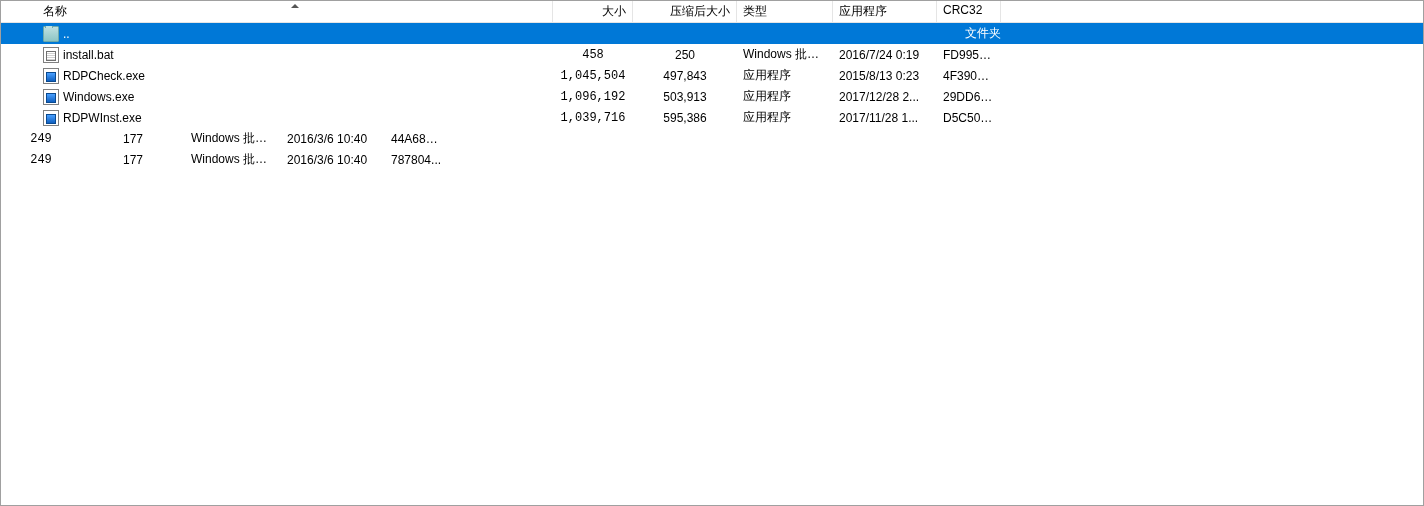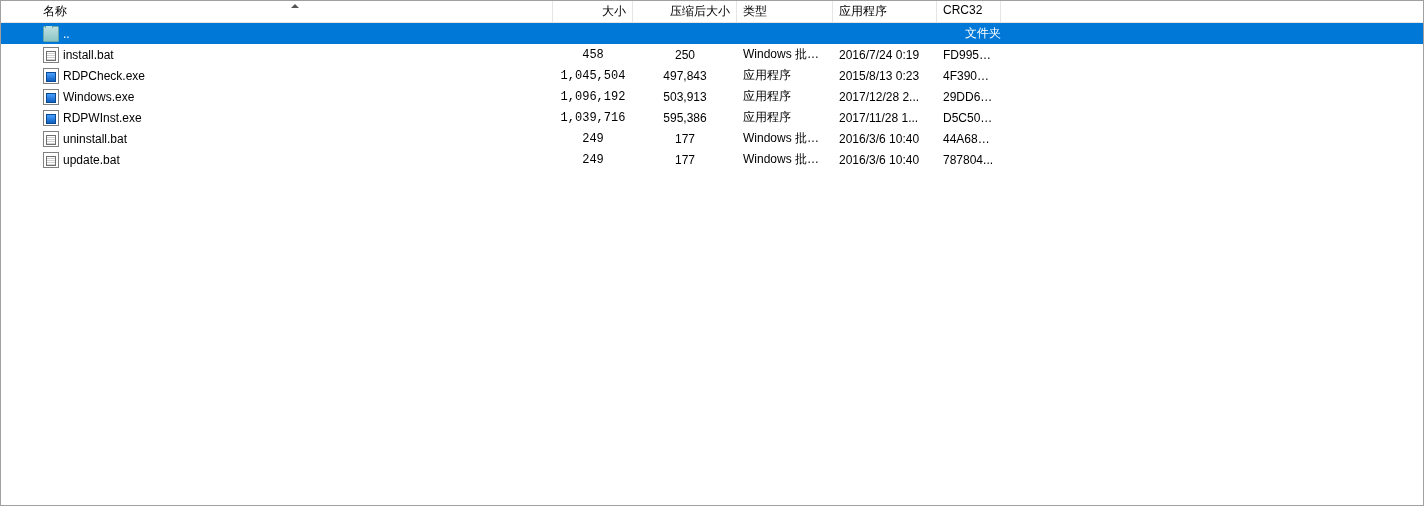--- a/index.html
+++ b/index.html
@@ -106,35 +106,27 @@
           <span class="ico ico-exe"></span>
           <span class="name-text">RDPWInst.exe</span>
         </div>
         <div class="cell c-size right">1,039,716</div>
         <div class="cell c-csize right">595,386</div>
         <div class="cell c-type">应用程序</div>
         <div class="cell c-date">2017/11/28 1...</div>
         <div class="cell c-crc">D5C505...</div>
       </div>
       <div class="row">
-        <div class="cell c-name name">
-          <span class="ico ico-bat"></span>
-          <span class="name-text">uninstall.bat</span>
-        </div>
         <div class="cell c-size right">249</div>
         <div class="cell c-csize right">177</div>
         <div class="cell c-type">Windows 批处理...</div>
         <div class="cell c-date">2016/3/6 10:40</div>
         <div class="cell c-crc">44A68921</div>
       </div>
       <div class="row">
-        <div class="cell c-name name">
-          <span class="ico ico-bat"></span>
-          <span class="name-text">update.bat</span>
-        </div>
         <div class="cell c-size right">249</div>
         <div class="cell c-csize right">177</div>
         <div class="cell c-type">Windows 批处理...</div>
         <div class="cell c-date">2016/3/6 10:40</div>
         <div class="cell c-crc">787804...</div>
       </div>
     </div>
 
 </div>
 

